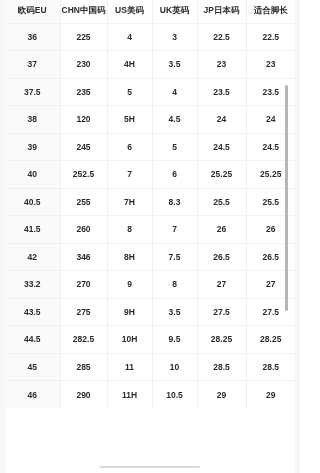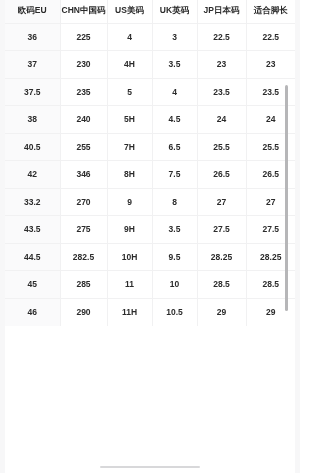--- a/index.html
+++ b/index.html
@@ -168,33 +168,57 @@
           <tr>
             <td class="col-eu">37.5</td>
             <td class="col-chn">235</td>
             <td class="col-us">5</td>
             <td class="col-uk">4</td>
             <td class="col-jp">23.5</td>
             <td class="col-len">23.5</td>
           </tr>
           <tr>
             <td class="col-eu">38</td>
-            <td class="col-chn">240</td>
+            <td class="col-chn">120</td>
             <td class="col-us">5H</td>
             <td class="col-uk">4.5</td>
             <td class="col-jp">24</td>
             <td class="col-len">24</td>
           </tr>
           <tr>
+            <td class="col-eu">39</td>
+            <td class="col-chn">245</td>
+            <td class="col-us">6</td>
+            <td class="col-uk">5</td>
+            <td class="col-jp">24.5</td>
+            <td class="col-len">24.5</td>
+          </tr>
+          <tr>
+            <td class="col-eu">40</td>
+            <td class="col-chn">252.5</td>
+            <td class="col-us">7</td>
+            <td class="col-uk">6</td>
+            <td class="col-jp">25.25</td>
+            <td class="col-len">25.25</td>
+          </tr>
+          <tr>
             <td class="col-eu">40.5</td>
             <td class="col-chn">255</td>
             <td class="col-us">7H</td>
-            <td class="col-uk">6.5</td>
+            <td class="col-uk">8.3</td>
             <td class="col-jp">25.5</td>
             <td class="col-len">25.5</td>
+          </tr>
+          <tr>
+            <td class="col-eu">41.5</td>
+            <td class="col-chn">260</td>
+            <td class="col-us">8</td>
+            <td class="col-uk">7</td>
+            <td class="col-jp">26</td>
+            <td class="col-len">26</td>
           </tr>
           <tr>
             <td class="col-eu">42</td>
             <td class="col-chn">346</td>
             <td class="col-us">8H</td>
             <td class="col-uk">7.5</td>
             <td class="col-jp">26.5</td>
             <td class="col-len">26.5</td>
           </tr>
           <tr>

